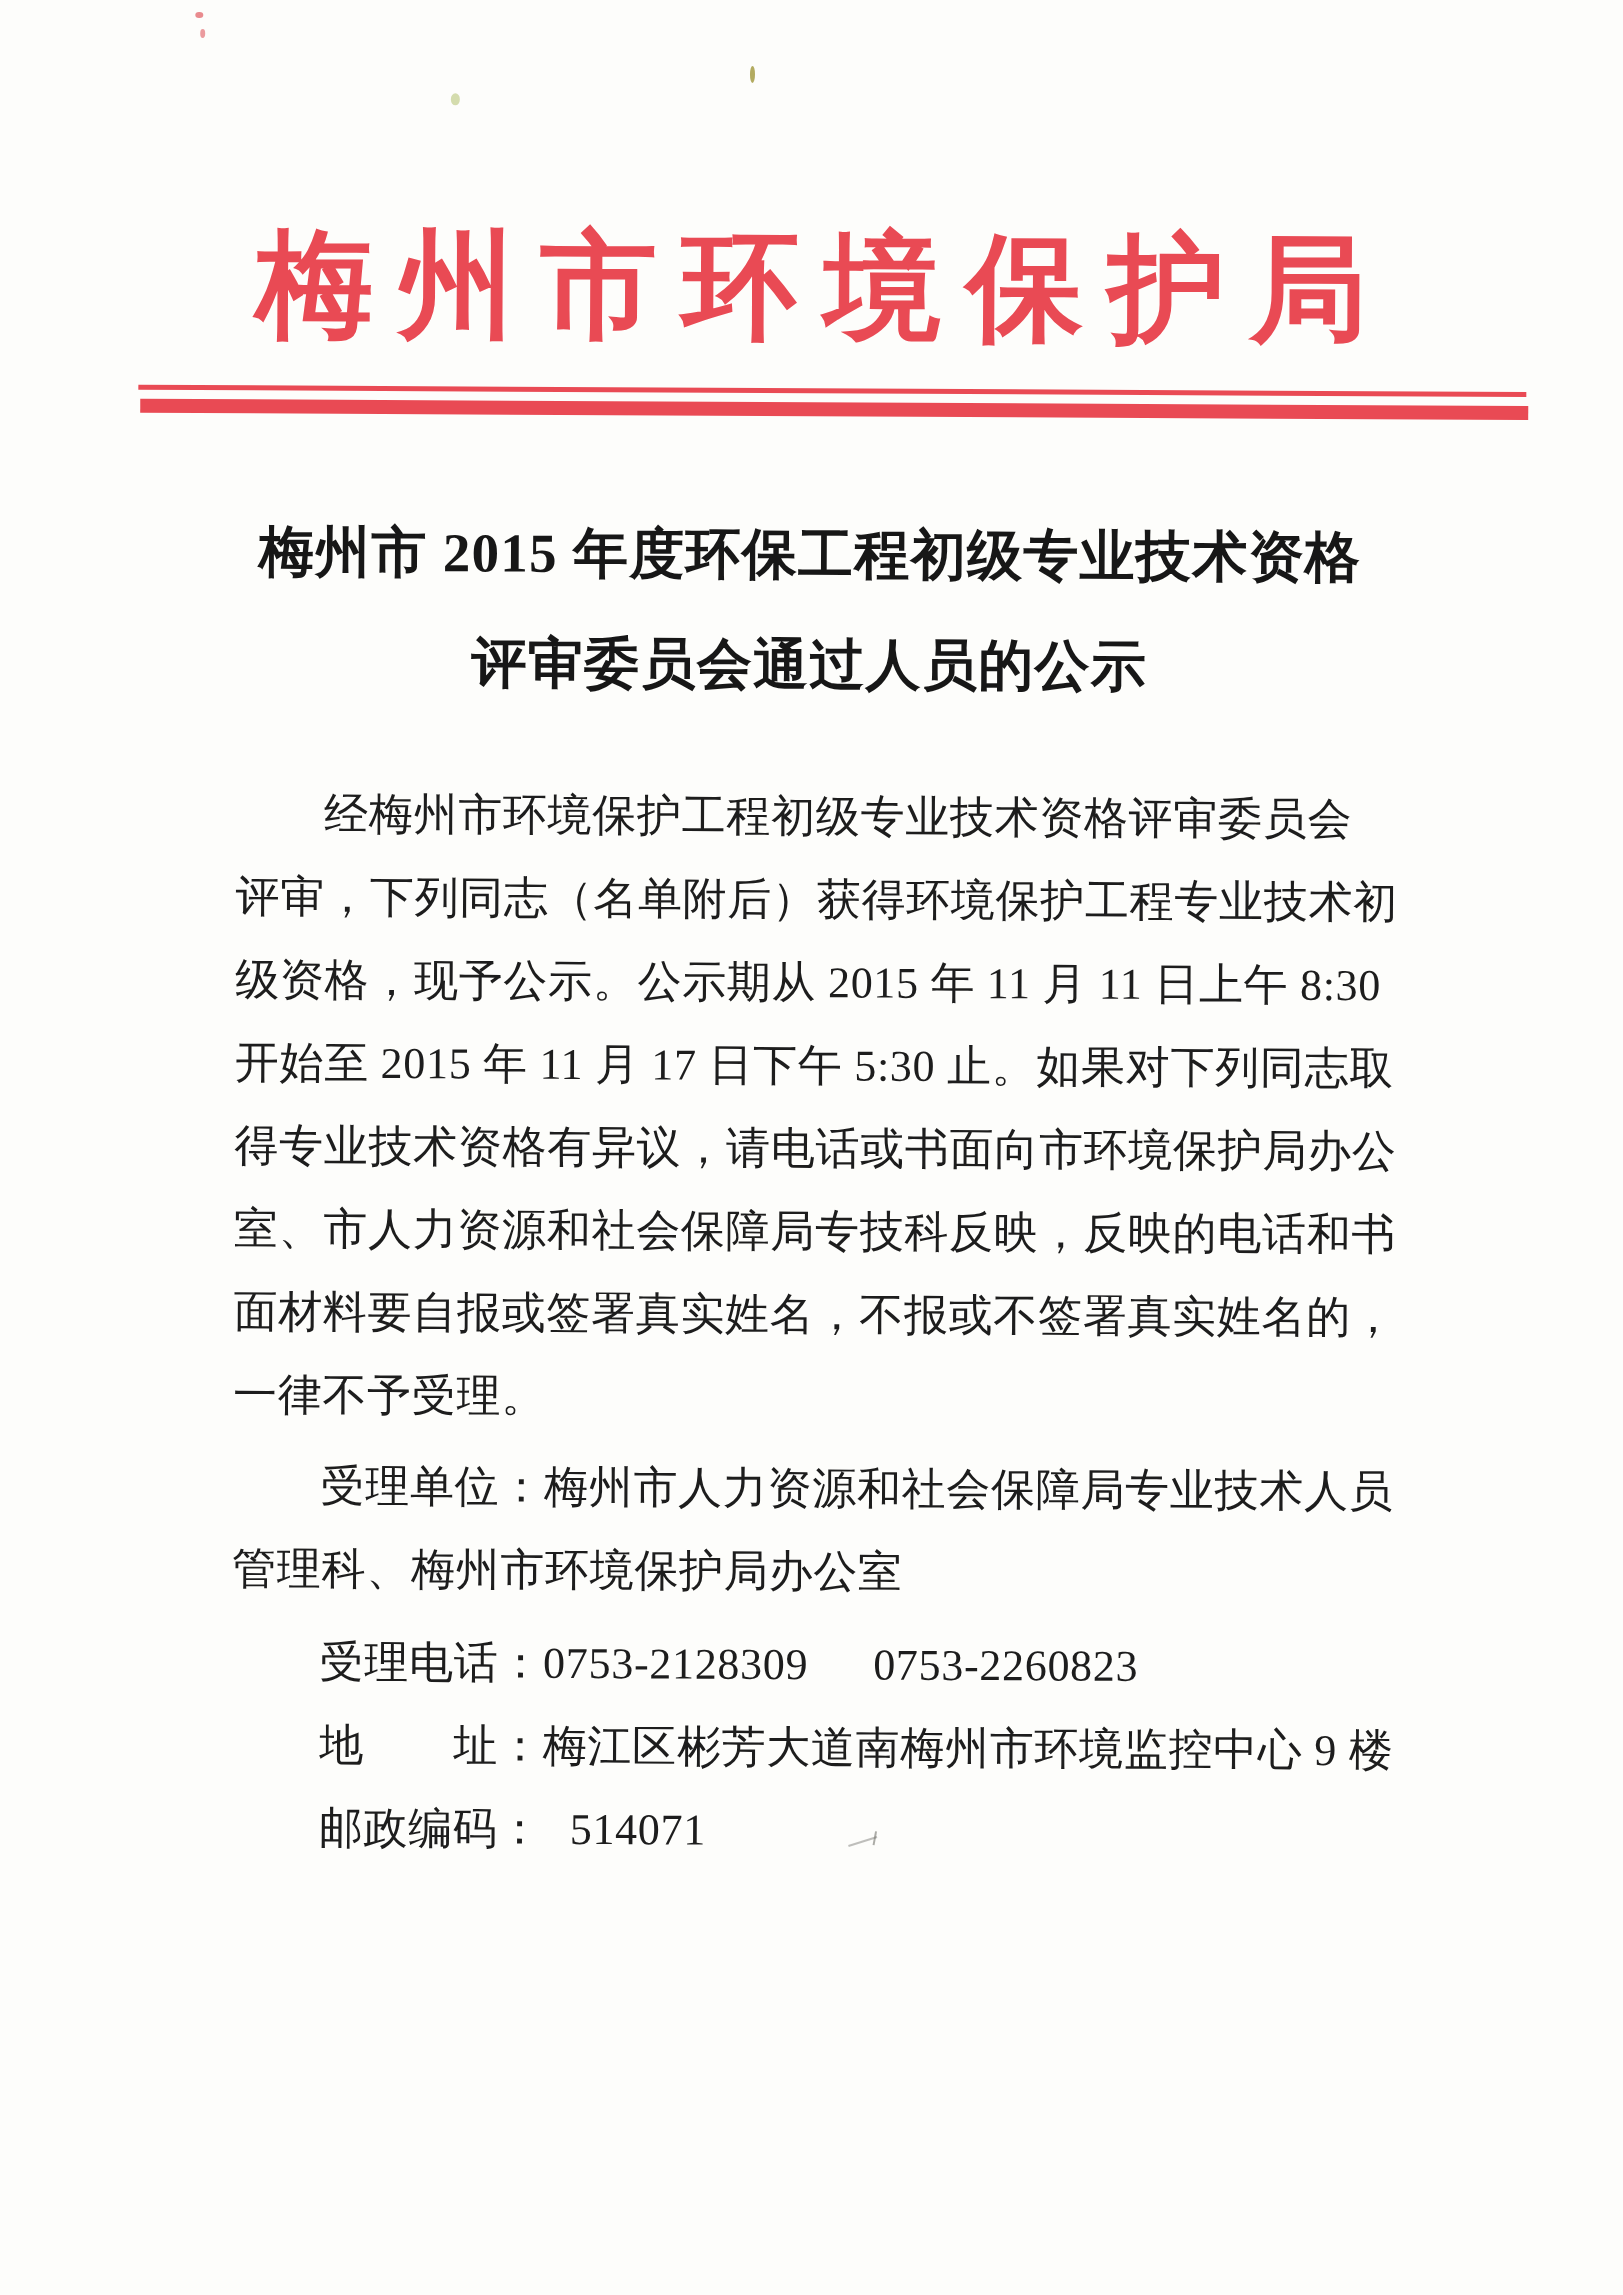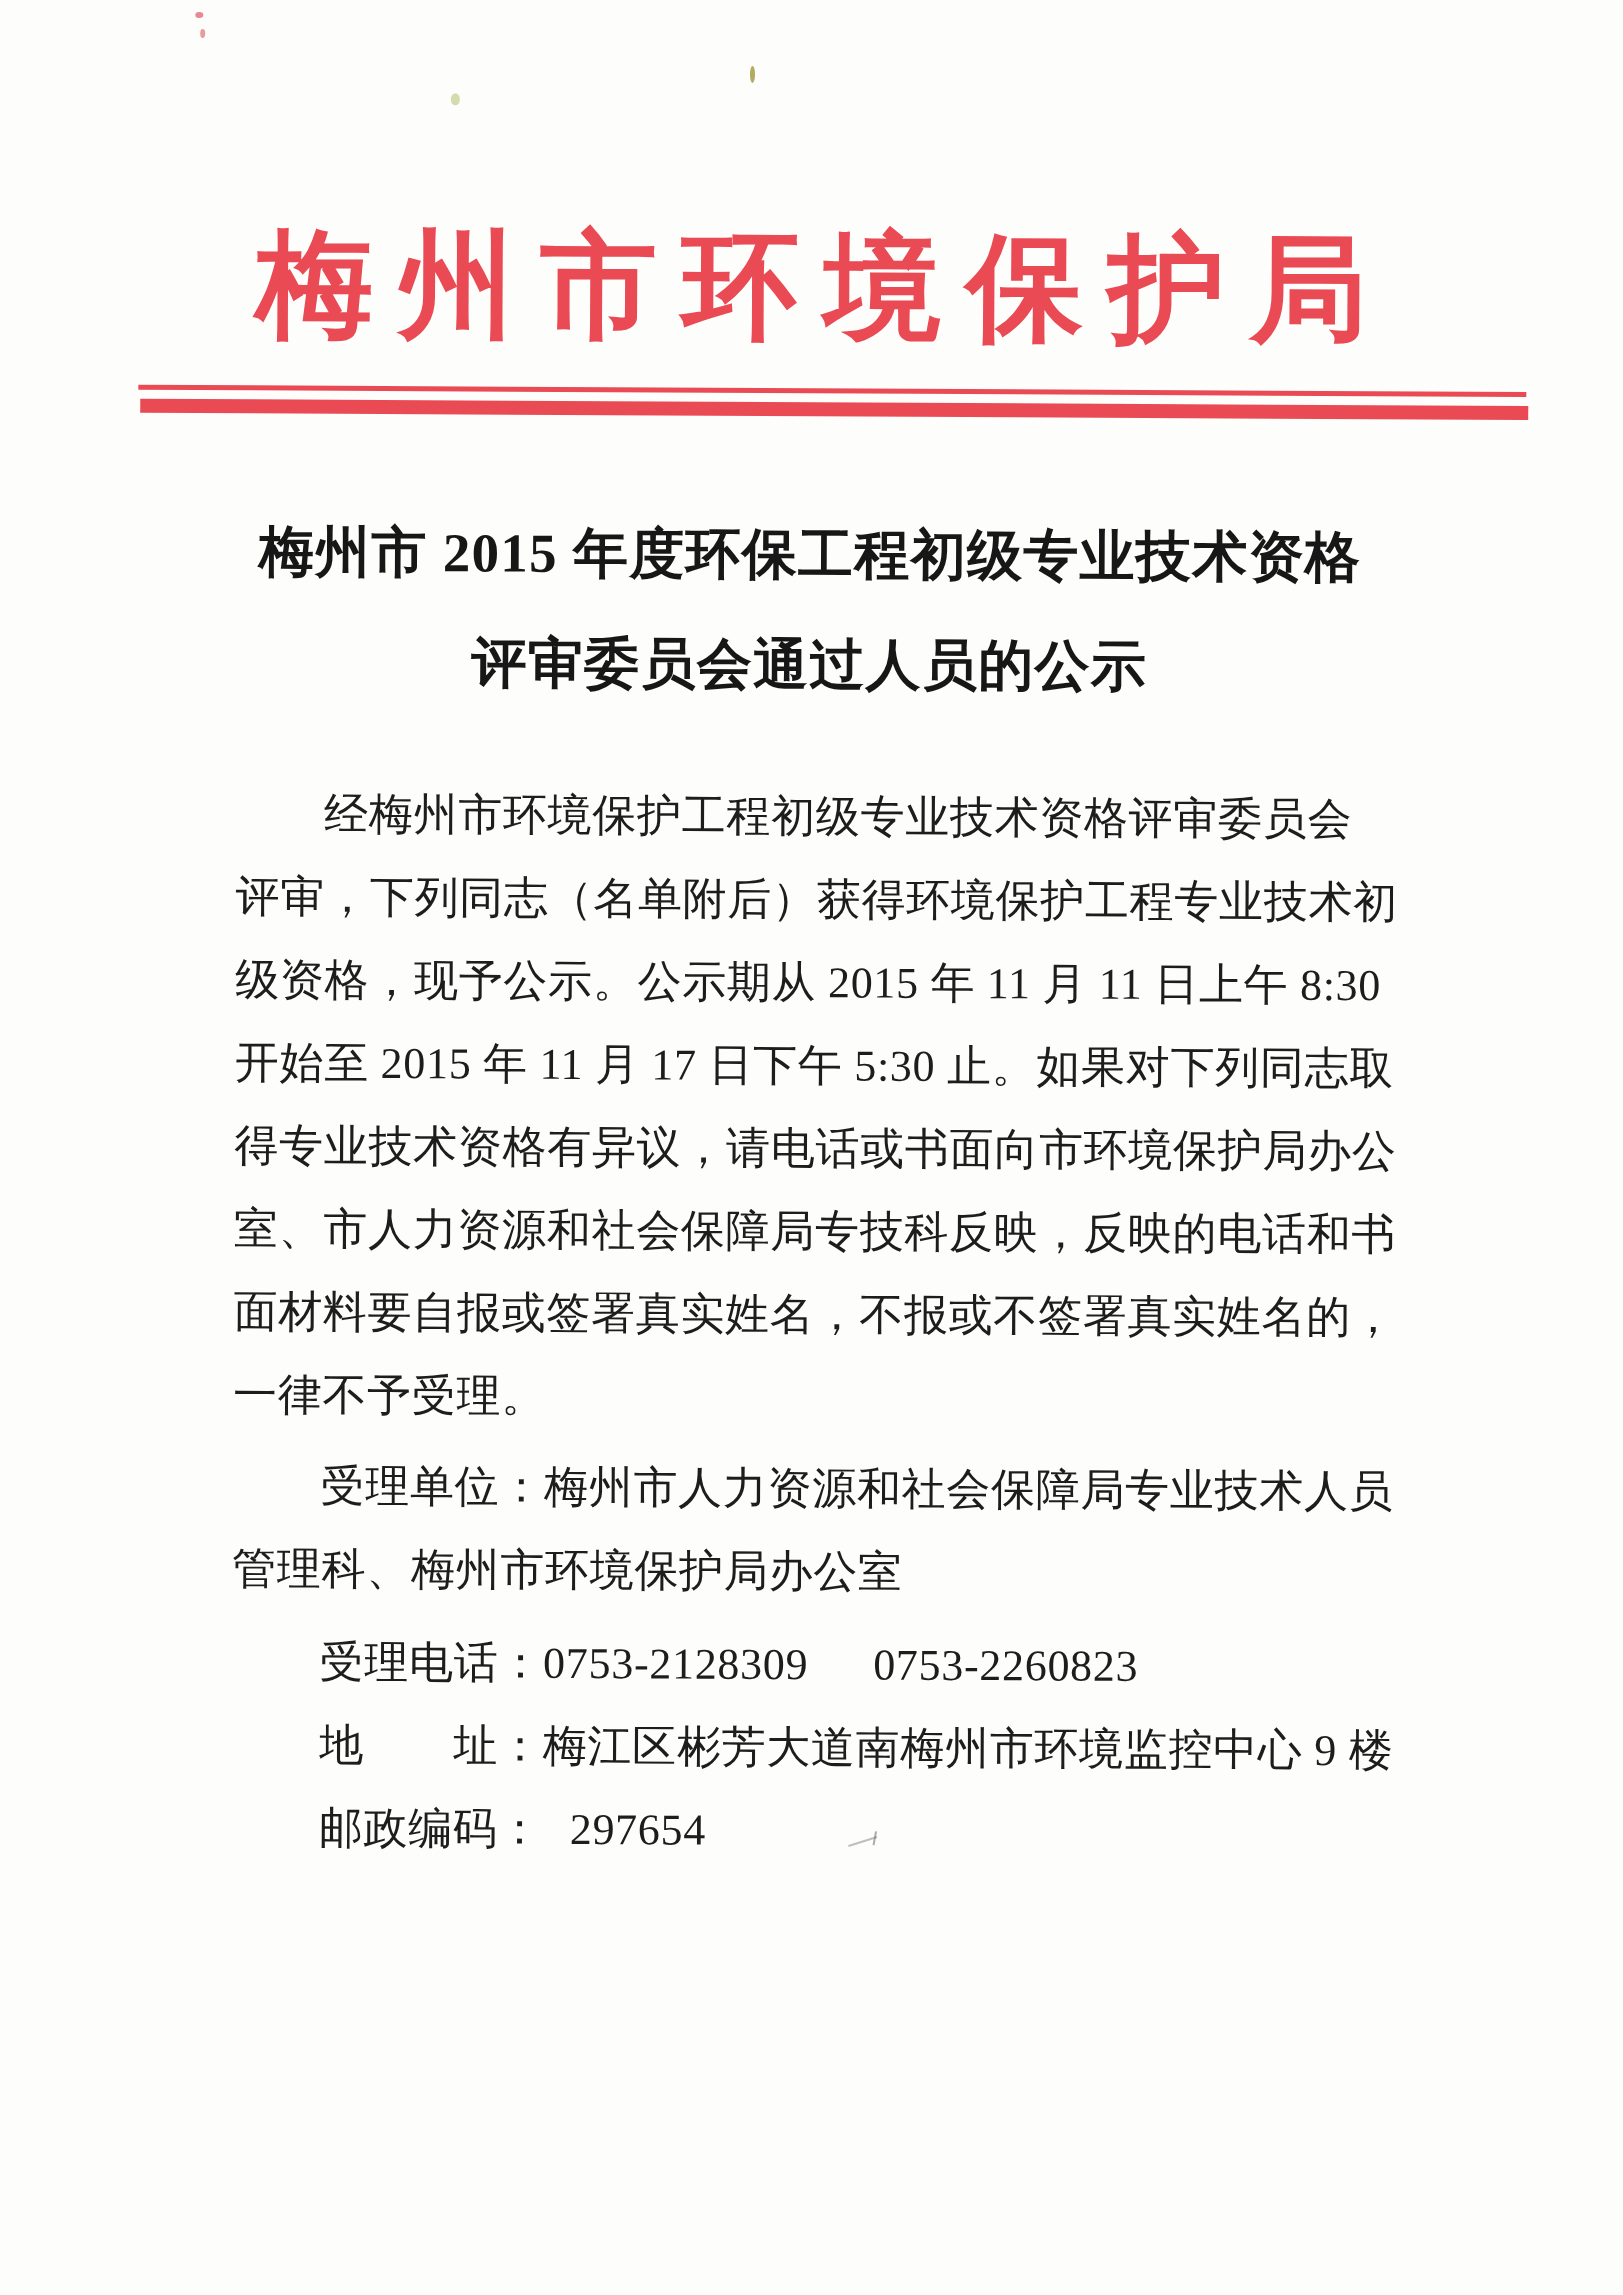--- a/index.html
+++ b/index.html
@@ -149,21 +149,21 @@
 
       <div class="line indent mt-md">
         <span>受理电话：</span><span>0753-2128309</span><span class="phone-2">0753-2260823</span>
       </div>
 
       <div class="line indent">
         <span>地　　址：</span><span>梅江区彬芳大道南梅州市环境监控中心 9 楼</span>
       </div>
 
       <div class="line indent">
-        <span>邮政编码：</span><span class="postal-value">297654</span>
+        <span>邮政编码：</span><span class="postal-value">514071</span>
       </div>
     </div>
 
     <div class="speck speck-red-1"></div>
     <div class="speck speck-red-2"></div>
     <div class="speck speck-olive-1"></div>
     <div class="speck speck-green-1"></div>
     <div class="smudge">
       <div class="s1"></div>
       <div class="s2"></div>

